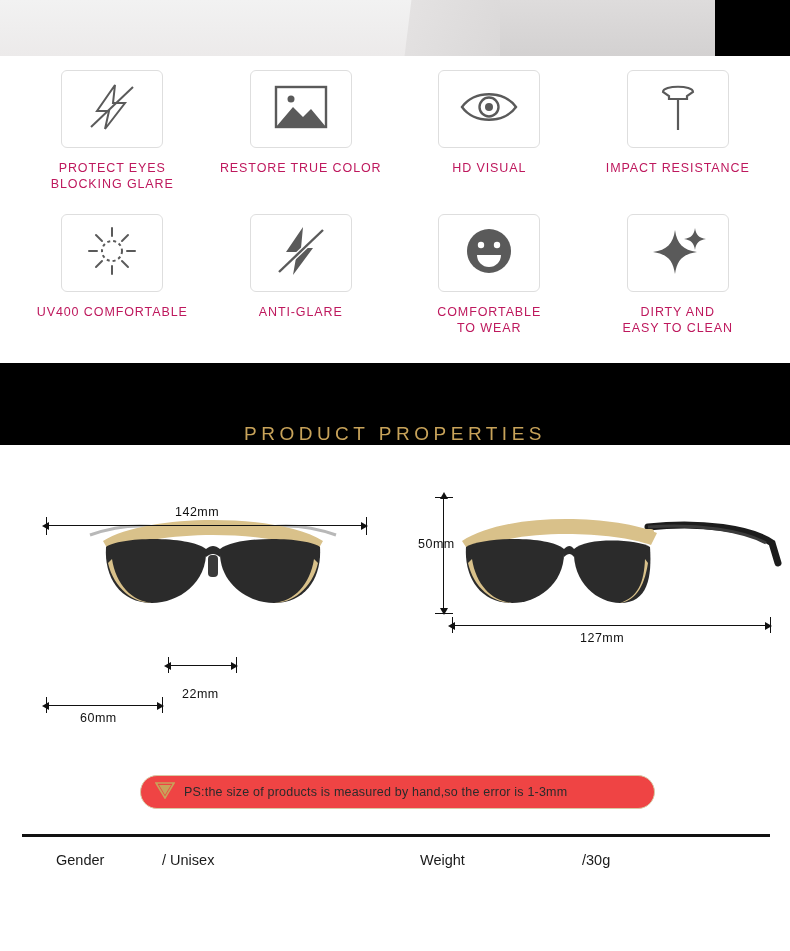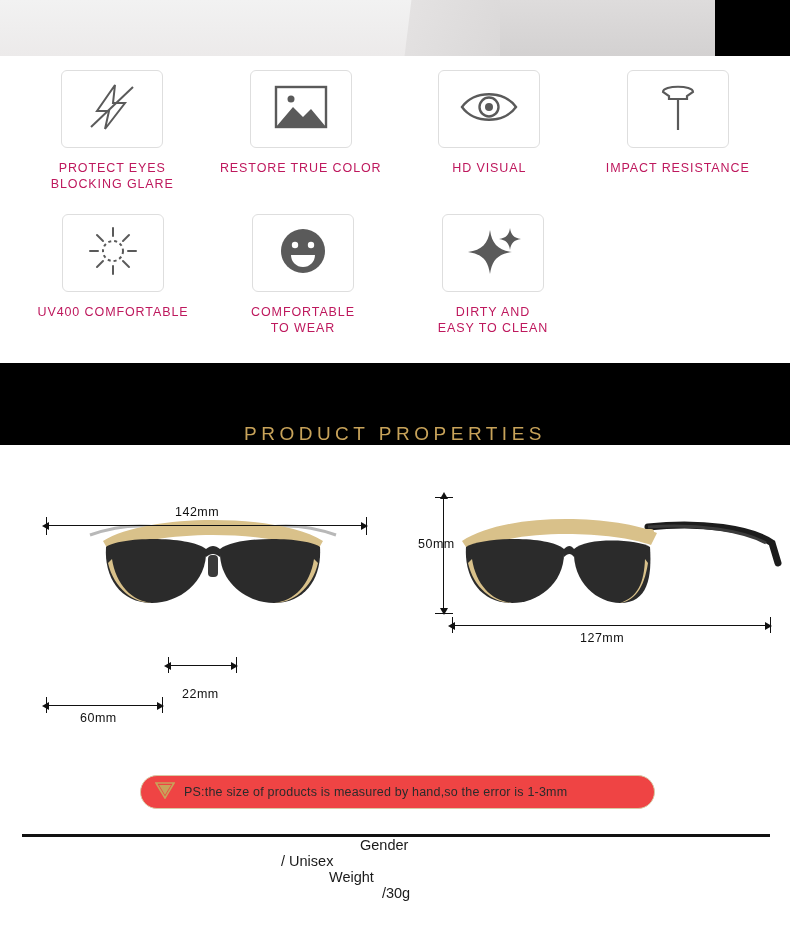--- a/index.html
+++ b/index.html
@@ -98,21 +98,21 @@
   }
   .ps-text { font-size: 12.5px; color: #2b2b2b; margin-left: 9px; letter-spacing: .2px; }
 
   
   .spec-table { position: absolute; left: 22px; top: 834px; width: 748px; }
   .spec-top-rule { height: 3px; background: #111; }
   .spec-row {
     display: flex; height: 46px; align-items: center;
     border-bottom: 1px solid #d9d9d9;
   }
-  .spec-row:last-child { border-bottom: none; flex-direction: column; }
+  .spec-row:last-child { border-bottom: none; }
   .cell-key {
     width: 140px; padding-left: 34px; font-size: 14.5px; color: #1a1a1a;
   }
   .cell-val { width: 230px; font-size: 14.5px; color: #1a1a1a; }
   .cell-key2 { width: 190px; padding-left: 28px; font-size: 14.5px; color: #1a1a1a; }
   .cell-val2 { flex: 1; font-size: 14.5px; color: #1a1a1a; }
 </style>
 </head>
 <body>
 
@@ -198,20 +198,32 @@
                 <line x1="37" y1="37" x2="43" y2="43"></line>
                 <line x1="43" y1="11" x2="37" y2="17"></line>
                 <line x1="17" y1="37" x2="11" y2="43"></line>
               </g>
             </svg>
           </span>
         </div>
         <div class="feature-label">UV400 COMFORTABLE</div>
       </div>
 
+      <div class="feature">
+        <div class="feature-box">
+          <span>
+            <svg width="56" height="54" viewBox="0 0 56 54">
+              <path d="M30 3 L13 28 L24 28 L20 51 L40 24 L28 24 Z" fill="#5a5a5a"></path>
+              <line x1="6" y1="48" x2="50" y2="6" stroke="#ffffff" stroke-width="5"></line>
+              <line x1="6" y1="48" x2="50" y2="6" stroke="#5a5a5a" stroke-width="2.4"></line>
+            </svg>
+          </span>
+        </div>
+        <div class="feature-label">ANTI-GLARE</div>
+      </div>
 
       <div class="feature">
         <div class="feature-box">
           <span>
             <svg width="50" height="50" viewBox="0 0 50 50">
               <circle cx="25" cy="25" r="22" fill="#5a5a5a"></circle>
               <circle cx="17" cy="19" r="3.2" fill="#fff"></circle>
               <circle cx="33" cy="19" r="3.2" fill="#fff"></circle>
               <path d="M13 29 H37 A12 12 0 0 1 13 29 Z" fill="#fff"></path>
             </svg>

